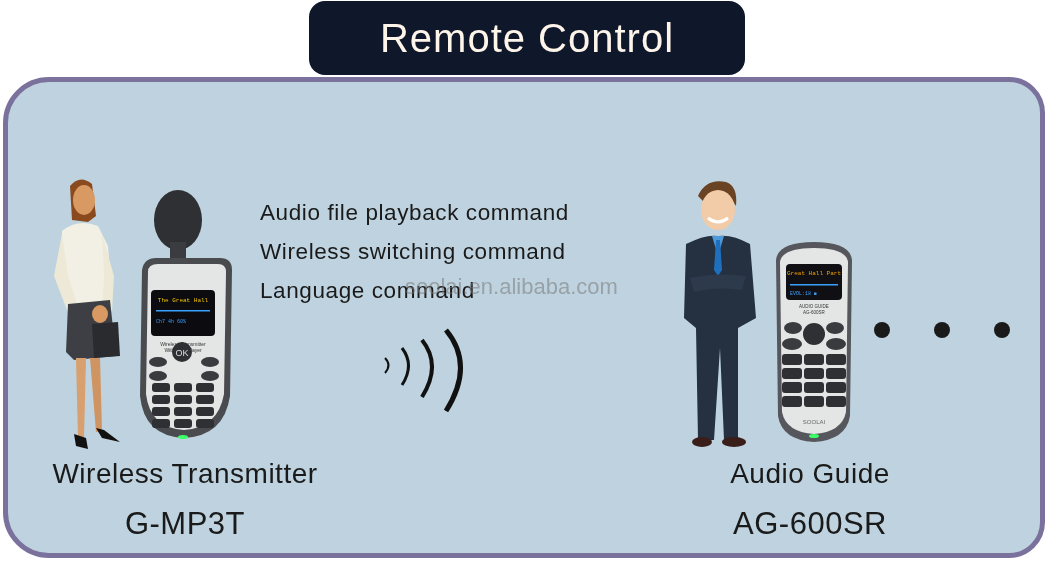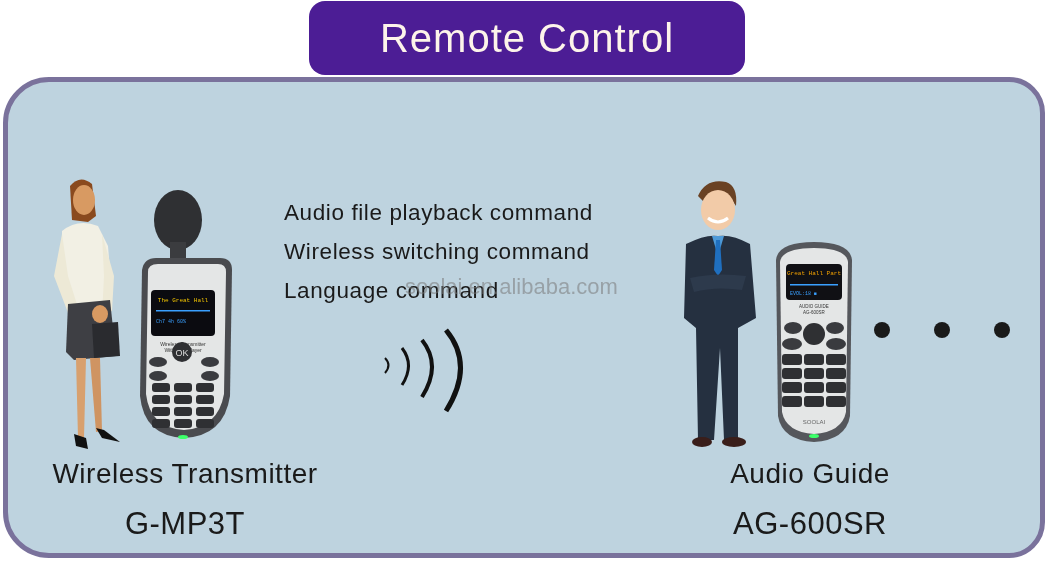--- a/index.html
+++ b/index.html
@@ -1,20 +1,20 @@
 <!DOCTYPE html>
 <html><head>
 <meta charset="utf-8">
 <style>
   html, body { margin:0; padding:0; }
   body { width:1054px; height:568px; background:#ffffff; position:relative; overflow:hidden; font-family:"Liberation Sans", sans-serif; }
   .panel { position:absolute; left:3px; top:77px; width:1042px; height:481px; background:#bed3df; border:5px solid #7a729c; border-radius:46px 36px 36px 46px; box-sizing:border-box; }
-  .title-pill { position:absolute; left:309px; top:1px; width:436px; height:74px; background:#4c1d95; border-radius:16px; z-index:3; display:flex; align-items:center; justify-content:center; }
+  .title-pill { position:absolute; left:309px; top:1px; width:436px; height:74px; background:#0f172a; border-radius:16px; z-index:3; display:flex; align-items:center; justify-content:center; }
   .title-pill span { color:#fdf4ea; font-size:40px; letter-spacing:1px; }
-  .cmd { position:absolute; left:284px; color:#1a1a1a; font-size:22.5px; letter-spacing:0.6px; }
+  .cmd { position:absolute; left:260px; color:#1a1a1a; font-size:22.5px; letter-spacing:0.6px; }
   .watermark { position:absolute; left:405px; top:274px; color:rgba(120,120,120,0.55); font-size:22px; z-index:4; }
   .label { position:absolute; color:#1a1a1a; text-align:center; }
   .lbl-big { font-size:28px; letter-spacing:0.5px; }
   .lbl-small { font-size:31px; letter-spacing:0.5px; }
   .dot { position:absolute; width:16px; height:16px; background:#1a1a1a; border-radius:50%; }
   svg { position:absolute; overflow:visible; }
 </style>
 </head>
 <body>
 

